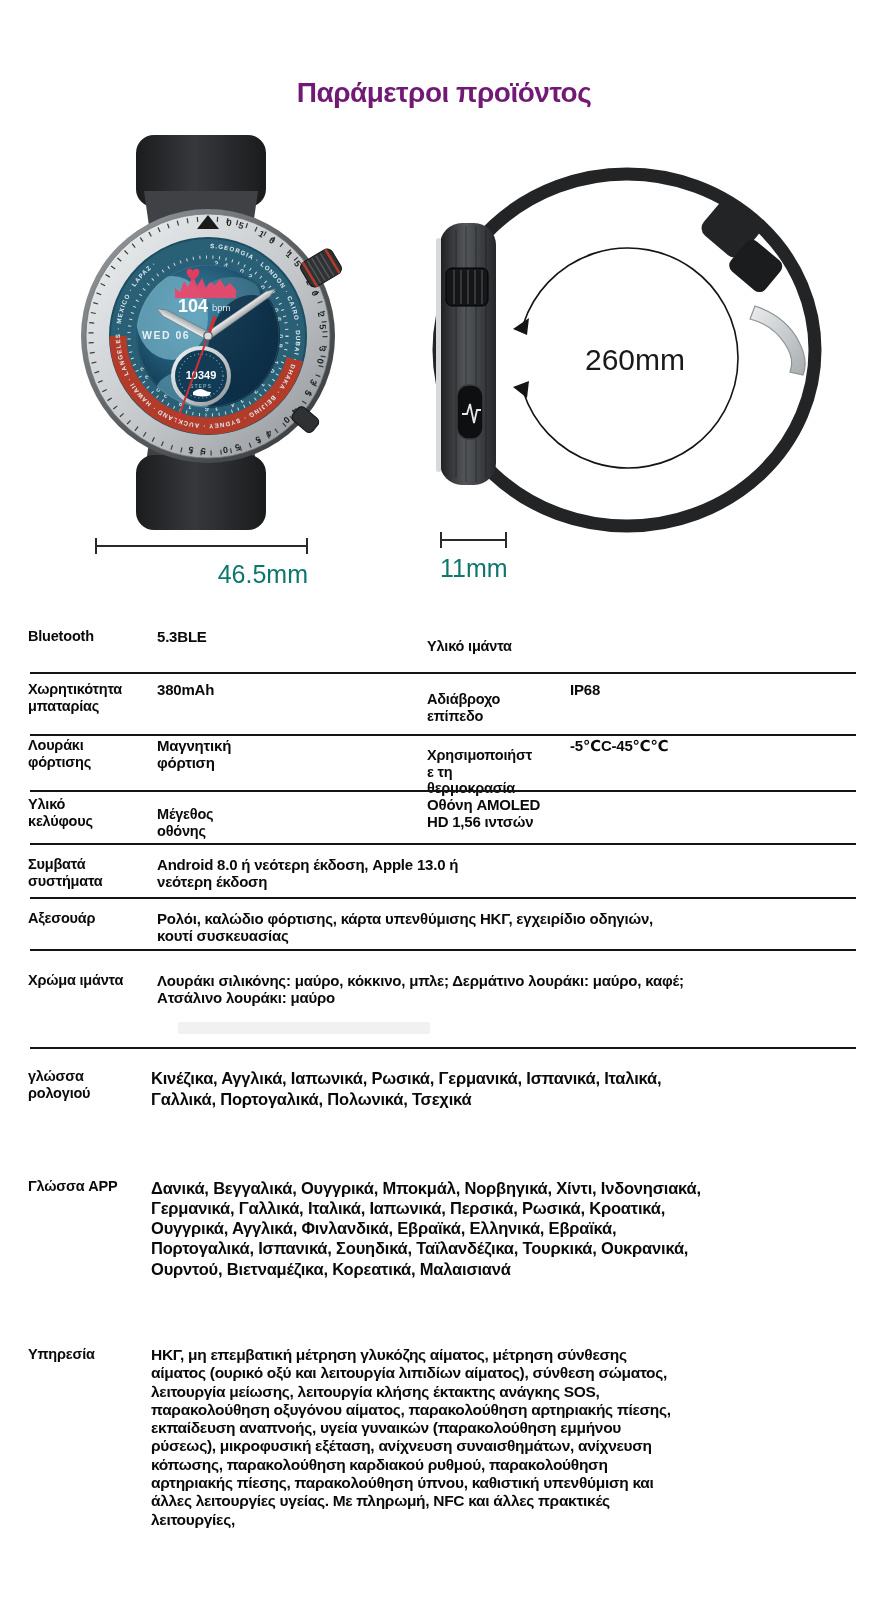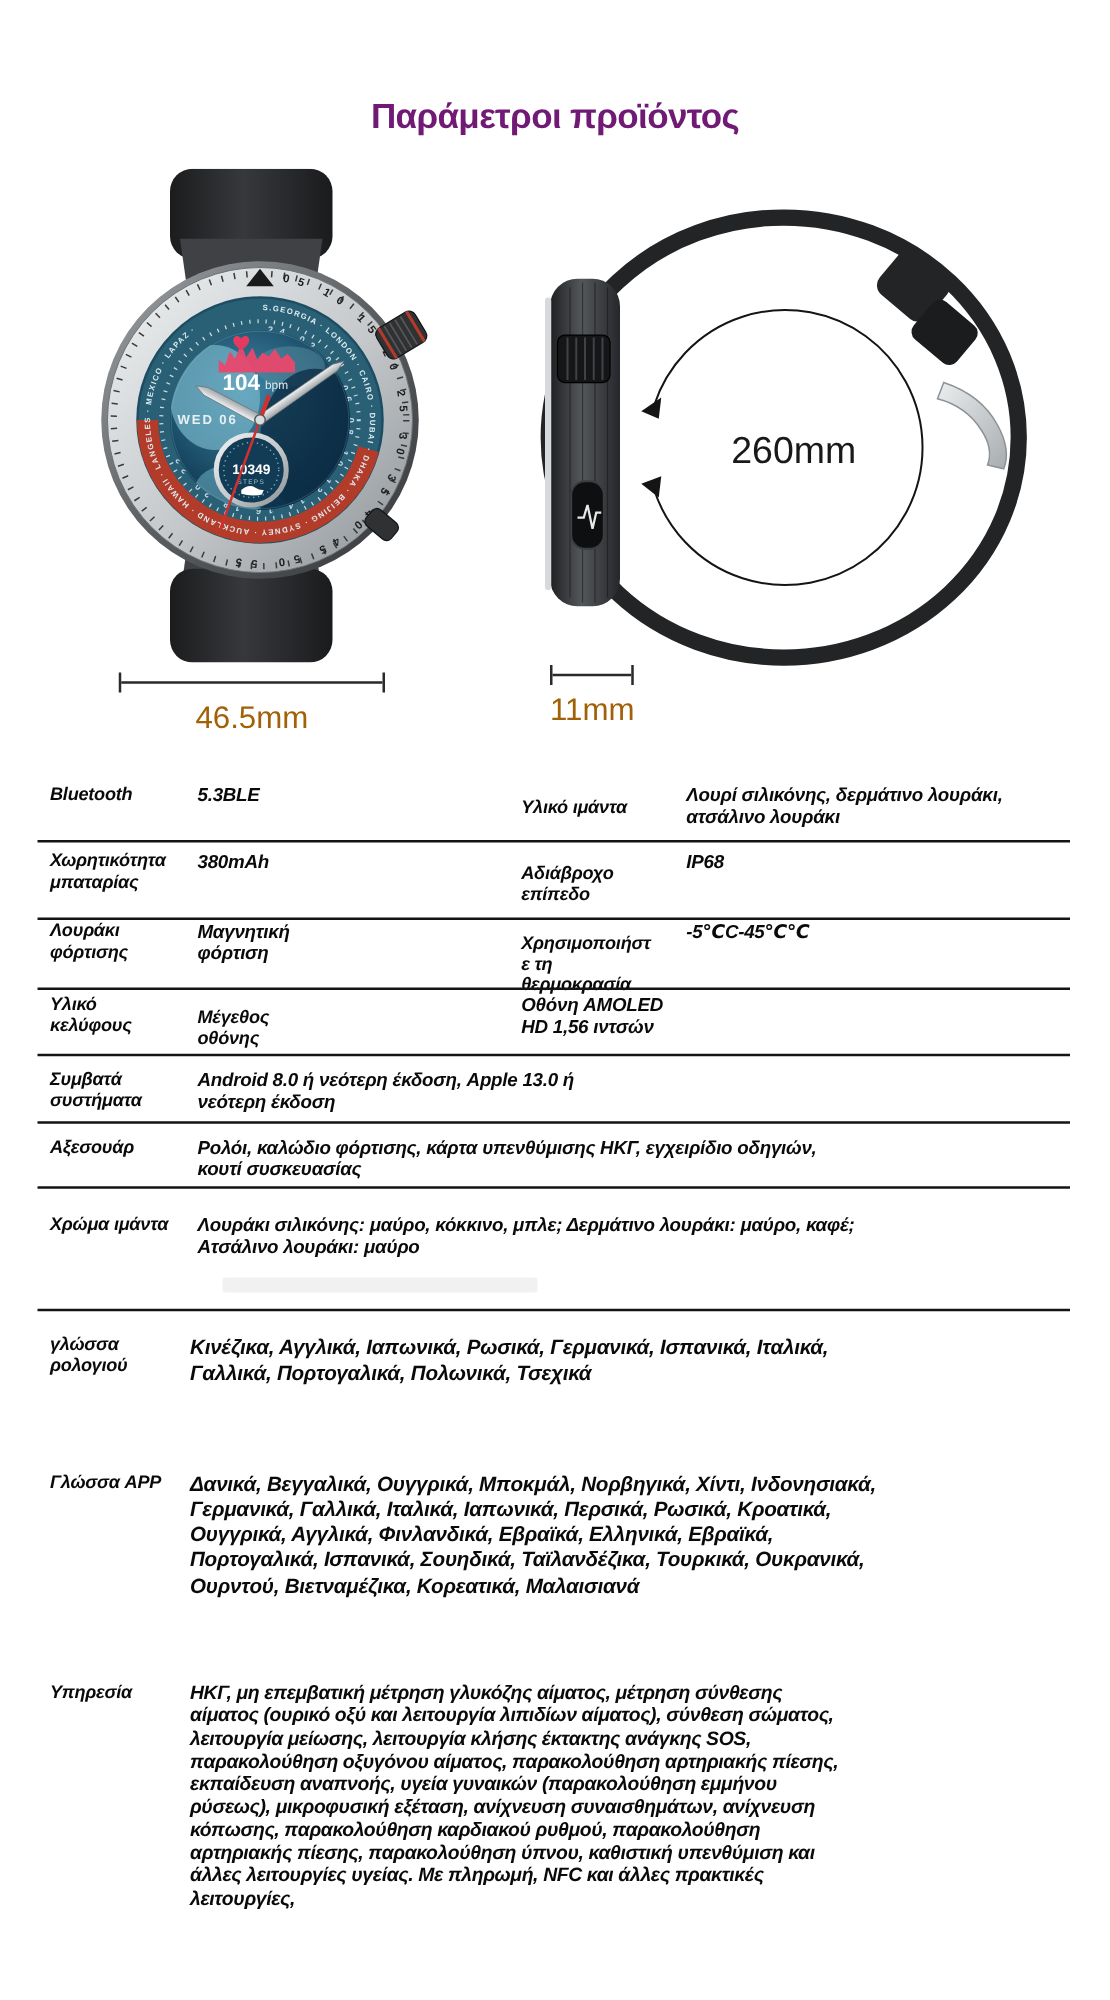--- a/index.html
+++ b/index.html
@@ -9,26 +9,26 @@
   #title{position:absolute;top:58px;left:0;width:100%;text-align:center;
          font-size:28px;font-weight:bold;letter-spacing:-0.5px;color:#701a75;}
   
   #front-watch{position:absolute;left:60px;top:135px;}
   #side-watch{position:absolute;left:410px;top:148px;}
   svg text{font-family:"Liberation Sans","DejaVu Sans",sans-serif;}
   
   .dim{position:absolute;text-align:center;color:#2a2a2a;}
   .dimline{position:relative;height:16px;border-left:2px solid #2a2a2a;border-right:2px solid #2a2a2a;}
   .dimline::after{content:"";position:absolute;left:0;right:0;top:7px;height:2px;background:#2a2a2a;}
-  .dimtext{margin-top:6px;font-size:25px;color:#a16207;}
+  .dimtext{margin-top:6px;font-size:25px;color:#0f766e;text-align:right;}
   #dim-front{left:95px;top:538px;width:213px;}
   #dim-side{left:440px;top:532px;width:67px;}
   
-  .row{position:absolute;left:40px;width:818px;display:grid;column-gap:0;
-       font-weight:bold;line-height:1.15;letter-spacing:-0.2px;font-style:italic;}
+  .row{position:absolute;left:28px;width:818px;display:grid;column-gap:11px;
+       font-weight:bold;line-height:1.15;letter-spacing:-0.2px;}
   .grid4{grid-template-columns:118px 259px 132px 1fr;}
   .grid2{grid-template-columns:118px 1fr;}
   .grid2b{grid-template-columns:112px 1fr;}
   .lbl{font-size:14.5px;}
   .lbl span{display:inline-block;max-width:96px;overflow-wrap:anywhere;}
   .lbl3 span{max-width:108px;margin-top:10px;}
   .val{font-size:15px;}
   .val span{display:inline-block;}
   .v-narrow span{max-width:92px;}
   .w360 span{max-width:360px;}
@@ -232,21 +232,20 @@
 
   <div class="dim" id="dim-side">
     <div class="dimline"></div>
     <div class="dimtext">11mm</div>
   </div>
 
   <div class="row grid4" style="top:628px">
     <div class="lbl"><span>Bluetooth</span></div>
     <div class="val v-narrow"><span>5.3BLE</span></div>
     <div class="lbl lbl3"><span>Υλικό ιμάντα</span></div>
-    <div class="val"><span>Λουρί σιλικόνης, δερμάτινο λουράκι, ατσάλινο λουράκι</span></div>
   </div>
   <div class="hr" style="top:672px"></div>
 
   <div class="row grid4" style="top:681px">
     <div class="lbl"><span>Χωρητικότητα μπαταρίας</span></div>
     <div class="val v-narrow"><span>380mAh</span></div>
     <div class="lbl lbl3"><span>Αδιάβροχο επίπεδο</span></div>
     <div class="val"><span>IP68</span></div>
   </div>
   <div class="hr" style="top:734px"></div>

